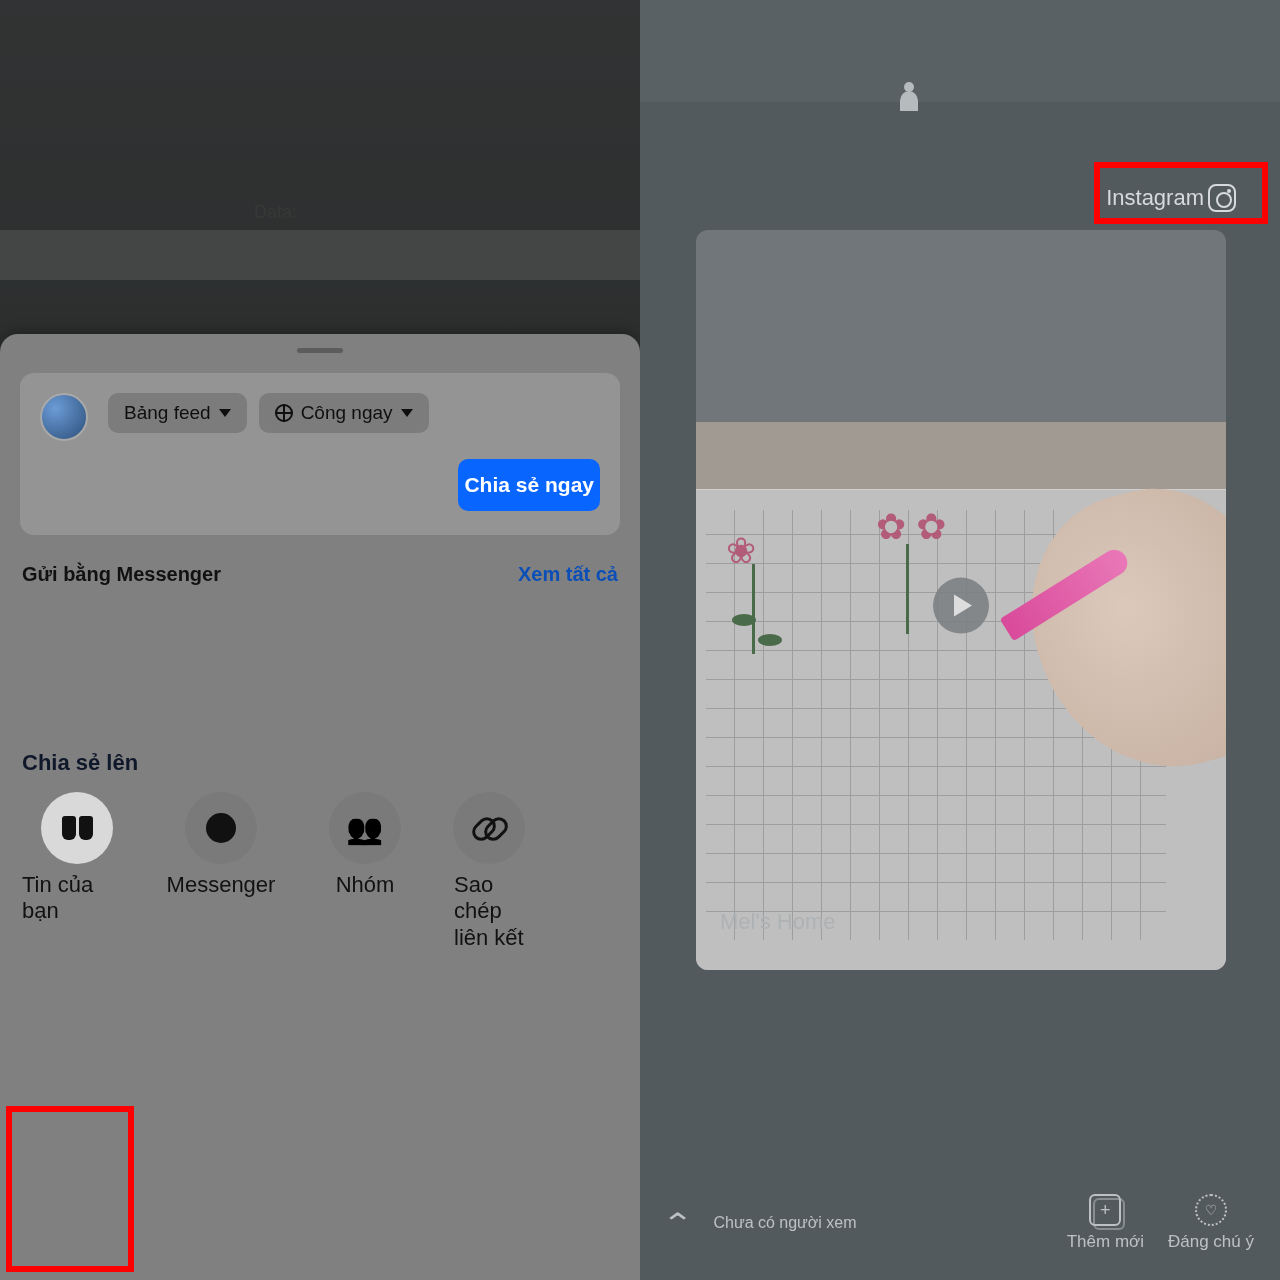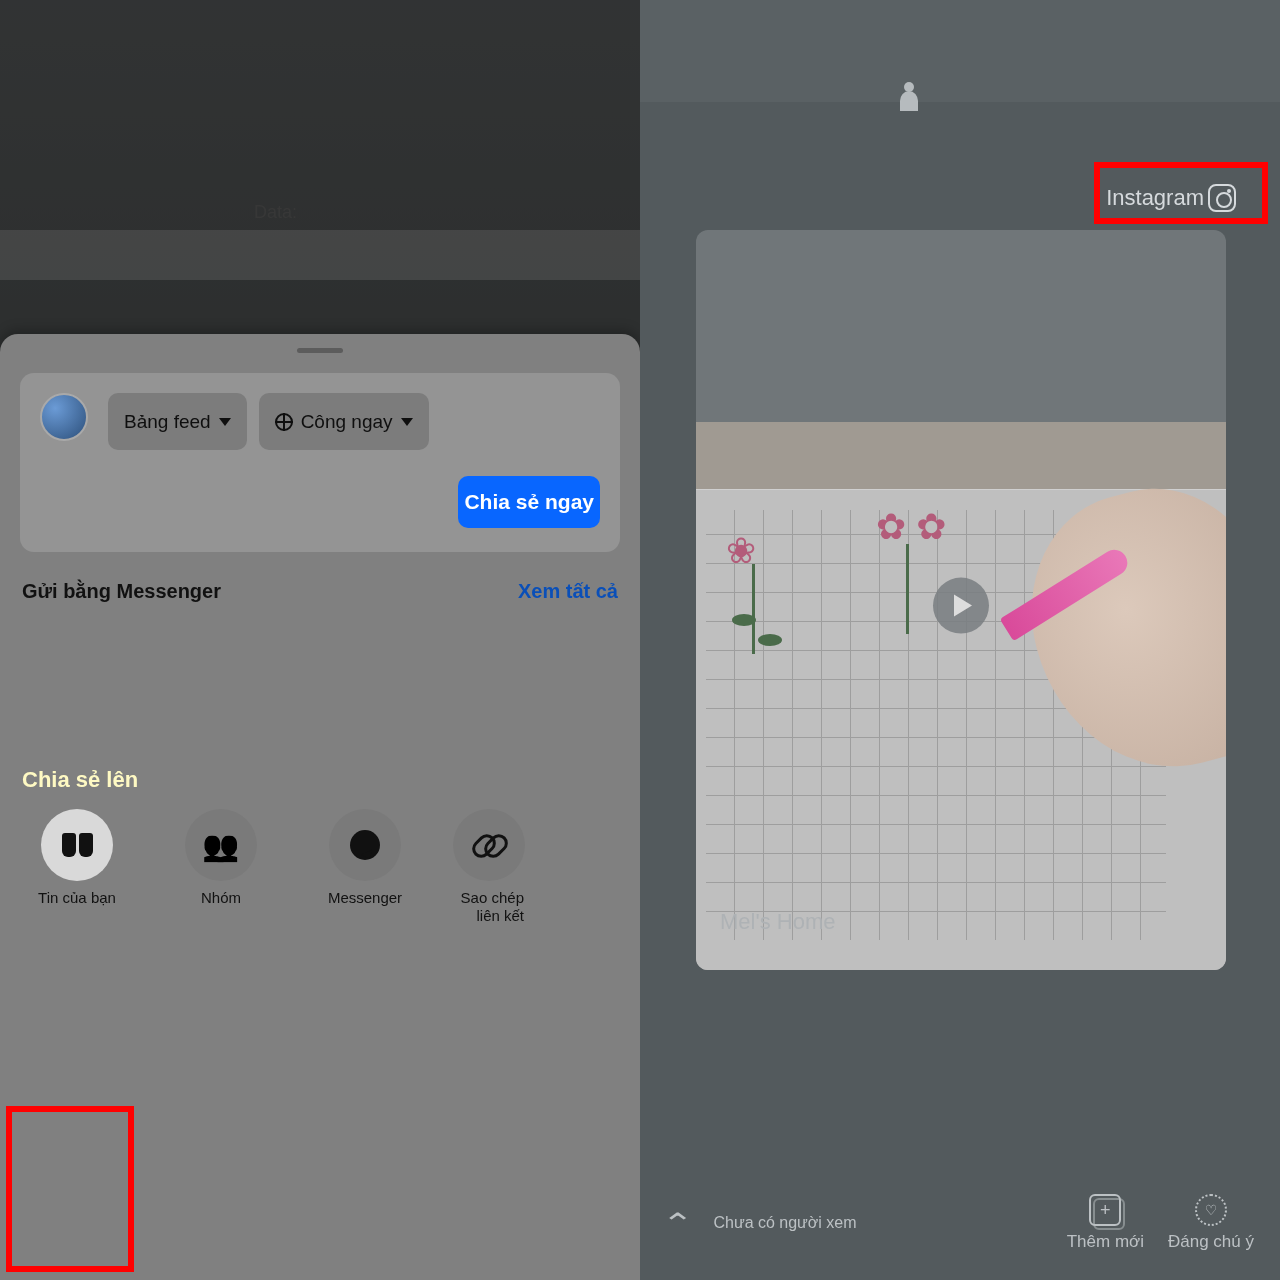--- a/index.html
+++ b/index.html
@@ -7,36 +7,36 @@
 .pane{position:relative;width:640px;height:1280px;overflow:hidden}
 .pane-left .bg,.pane-right .bg{position:absolute;inset:0}
 .left-bg{background:linear-gradient(#4a4e4f 0%,#3f4242 35%,#4b4840 55%,#3e3c36 75%,#7a776d 90%)}
 .left-bg::after{content:"";position:absolute;left:0;right:0;top:230px;height:50px;background:#b6b6b6;opacity:.35}
 .dimmer{position:absolute;inset:0;background:rgba(20,20,20,.45)}
 .sheet{position:absolute;left:0;right:0;bottom:0;top:334px;background:#808080;border-radius:18px 18px 0 0;box-shadow:0 -4px 12px rgba(0,0,0,.25)}
 .handle{width:46px;height:5px;background:#5c5c5c;border-radius:3px;margin:14px auto 20px}
 .compose{margin:0 20px;background:#949494;border-radius:14px;padding:20px 20px 24px;position:relative}
 .avatar{width:48px;height:48px;border-radius:50%;background:radial-gradient(circle at 30% 30%,#6b9bd6,#2c4f7a);border:2px solid #a9a9a9;position:absolute;left:20px;top:20px}
 .pills{margin-left:68px;display:flex;gap:12px;margin-bottom:26px}
-.pill{background:#7c7c7c;border-radius:10px;height:57px;display:flex;align-items:center;padding:0 16px;font-size:19px;color:#0f0f0f;font-weight:500;gap:8px}
+.pill{background:#7c7c7c;border-radius:10px;height:40px;display:flex;align-items:center;padding:0 16px;font-size:19px;color:#0f0f0f;font-weight:500;gap:8px}
 .pill .caret{width:0;height:0;border-left:6px solid transparent;border-right:6px solid transparent;border-top:8px solid #0f0f0f}
 .globe{width:18px;height:18px;border-radius:50%;border:2px solid #0f0f0f;position:relative}
 .globe::before{content:"";position:absolute;left:6px;top:-2px;width:2px;height:18px;background:#0f0f0f}
 .globe::after{content:"";position:absolute;top:6px;left:-2px;height:2px;width:18px;background:#0f0f0f}
 .placeholder{color:#404040;font-size:22px;margin-left:2px;margin-bottom:34px}
 .sharebtn{background:#0866FF;color:#fff;font-size:21px;font-weight:600;border:none;border-radius:10px;padding:14px 6px;float:right}
 .row{display:flex;justify-content:space-between;align-items:center;margin:28px 22px 0}
 .title{font-size:20px;font-weight:700;color:#111}
 .link{color:#0a4fb8;font-size:20px;font-weight:600}
-.subtitle{font-size:22px;font-weight:700;color:#fef9c3;margin:164px 22px 16px}
+.subtitle{font-size:22px;font-weight:700;color:#0f172a;margin:164px 22px 16px}
 .hrow{display:flex;gap:34px;padding:0 22px;align-items:flex-start}
 .hitem{display:flex;flex-direction:column;align-items:center;width:110px;flex-shrink:0}
 .hitem .circle{width:72px;height:72px;border-radius:50%;background:#7a7a7a;display:flex;align-items:center;justify-content:center;font-size:32px;color:#111}
 .hitem.active .circle{background:#d9d9d9}
-.hitem .lbl{font-size:15px;color:#111;text-align:right;margin-top:8px;line-height:1.2}
+.hitem .lbl{font-size:22px;color:#111;text-align:left;margin-top:8px;line-height:1.2}
 .msgr{width:30px;height:30px;background:#111;border-radius:50%;position:relative}
 .msgr::after{content:"";position:absolute;left:12px;top:22px;border-left:6px solid transparent;border-right:6px solid transparent;border-top:7px solid #111;transform:rotate(-25deg)}
 .book{display:flex;gap:3px}
 .book span{width:14px;height:24px;background:#111;border-radius:3px 3px 6px 6px}
 .group::before{content:"\1F465";font-size:30px;filter:grayscale(1) brightness(0)}
 .remix{width:30px;height:30px;border:3px solid #111;border-radius:6px;position:relative}
 .remix::after{content:"+";position:absolute;right:-8px;top:-12px;font-size:20px;font-weight:700;color:#111}
 .linki{width:24px;height:24px;position:relative}
 .linki::before,.linki::after{content:"";position:absolute;width:12px;height:20px;border:3px solid #111;border-radius:10px}
 .linki::before{transform:rotate(45deg);left:-2px}
@@ -130,29 +130,29 @@
         <div class="circle">
             <span class="book">
               <span></span>
               <span></span>
             </span>
           </div>
         <div class="lbl">Tin của bạn</div>
       </div>
       <div class="hitem">
         <div class="circle">
+            <span class="msgr"></span>
+          </div>
+        <div class="lbl">Messenger</div>
+      </div>
+      <div class="hitem">
+        <div class="circle">
             <span class="group"></span>
           </div>
         <div class="lbl">Nhóm</div>
-      </div>
-      <div class="hitem">
-        <div class="circle">
-            <span class="msgr"></span>
-          </div>
-        <div class="lbl">Messenger</div>
       </div>
       <div class="hitem" style="width:70px">
         <div class="circle">
             <span class="linki"></span>
           </div>
         <div class="lbl">Sao chép liên kết</div>
       </div>
     </div>
   </div>
   <div class="hl-left"></div>

